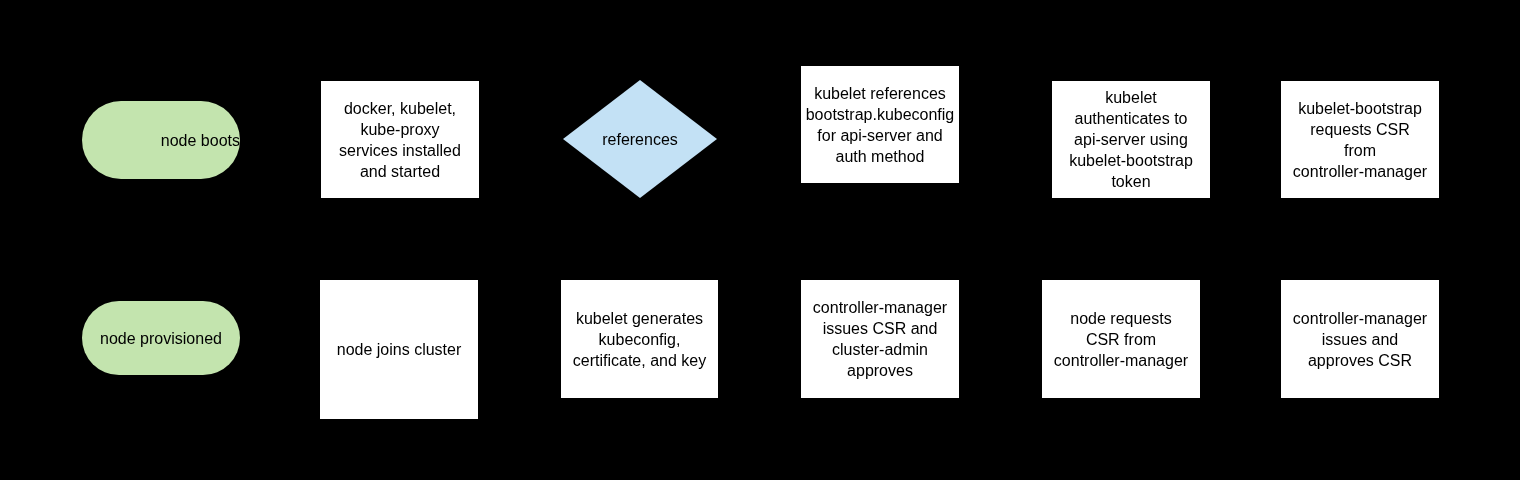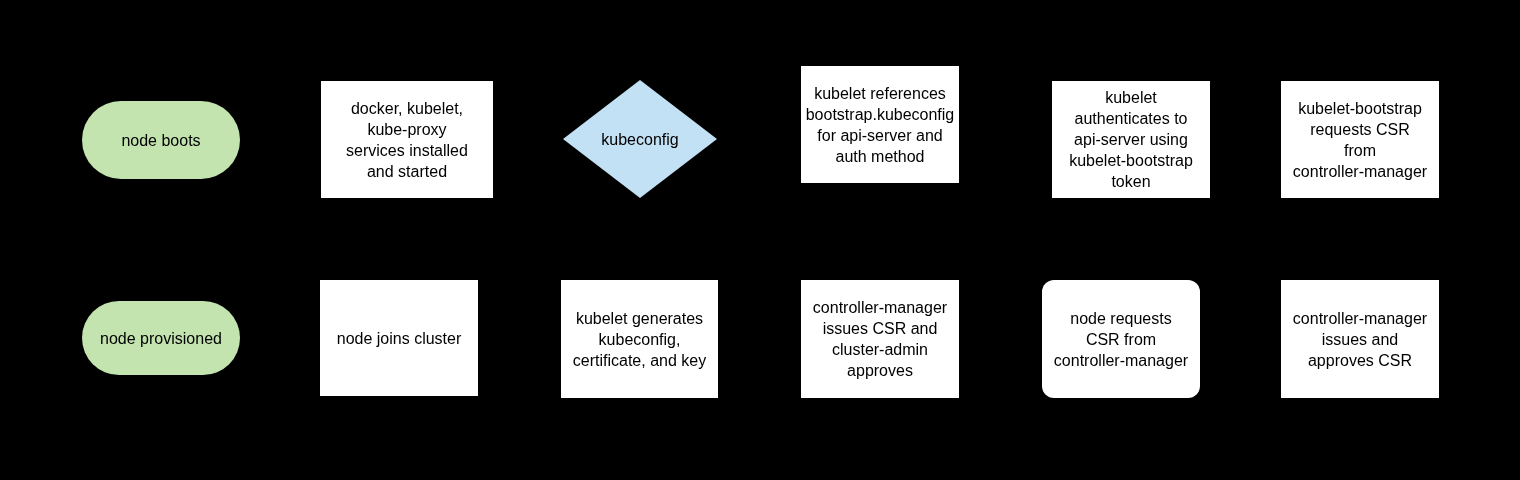--- a/index.html
+++ b/index.html
@@ -38,51 +38,51 @@
   .terminator {
     background: #c3e4ae;
     border-radius: 39px;
   }
   .decision {
     background: #c3e1f5;
     clip-path: polygon(50% 0%, 100% 50%, 50% 100%, 0% 50%);
   }
 
   
-  .t1 { left: 82px;   top: 101px; width: 158px; height: 78px; }
-  .t2 { left: 321px;  top: 81px;  width: 172px; height: 117px; }
+  .t1 { left: 82px;   top: 101px; width: 158px; height: 78px; text-align: right; }
+  .t2 { left: 321px;  top: 81px;  width: 158px; height: 117px; }
   .t3 { left: 563px;  top: 80px;  width: 154px; height: 118px; }
   .t4 { left: 801px;  top: 66px;  width: 158px; height: 117px; }
   .t5 { left: 1041px; top: 81px;  width: 158px; height: 117px; margin-left: 11px; }
   .t6 { left: 1281px; top: 81px;  width: 158px; height: 117px; }
 
   
   .b1 { left: 82px;   top: 301px; width: 158px; height: 74px; }
-  .b2 { left: 320px;  top: 280px; width: 158px; height: 116px; }
+  .b2 { left: 320px;  top: 280px; width: 158px; height: 139px; }
   .b3 { left: 561px;  top: 280px; width: 157px; height: 118px; }
   .b4 { left: 801px;  top: 280px; width: 158px; height: 118px; }
-  .b5 { left: 1042px; top: 280px; width: 158px; height: 118px; border-radius: 12px; }
+  .b5 { left: 1042px; top: 280px; width: 158px; height: 118px; }
   .b6 { left: 1281px; top: 280px; width: 158px; height: 118px; }
 </style>
 </head>
 <body>
 
 <div class="canvas">
 
   <div class="node terminator t1">
     <span class="lbl">node boots</span>
   </div>
   <div class="node process t2">
     <span class="lbl">docker, kubelet,
 kube-proxy
 services installed
 and started</span>
   </div>
   <div class="node decision t3">
-    <span class="lbl">kubeconfig</span>
+    <span class="lbl">references</span>
   </div>
   <div class="node process t4">
     <span class="lbl">kubelet references
 bootstrap.kubeconfig
 for api-server and
 auth method</span>
   </div>
   <div class="node process t5">
     <span class="lbl">kubelet
 authenticates to

